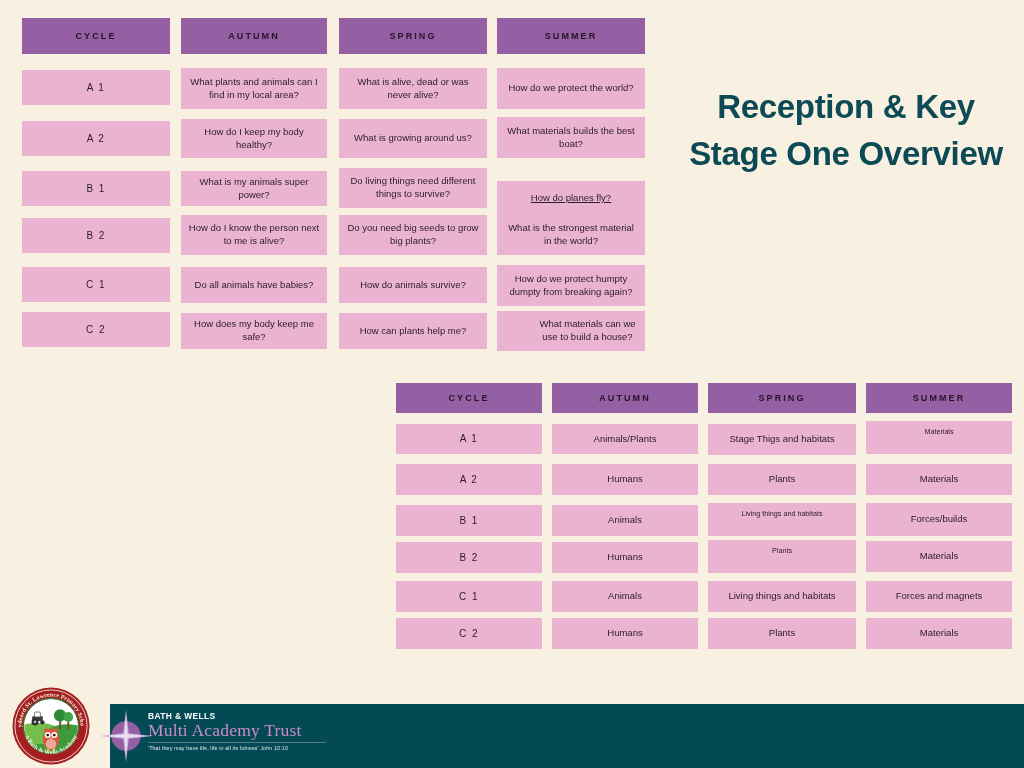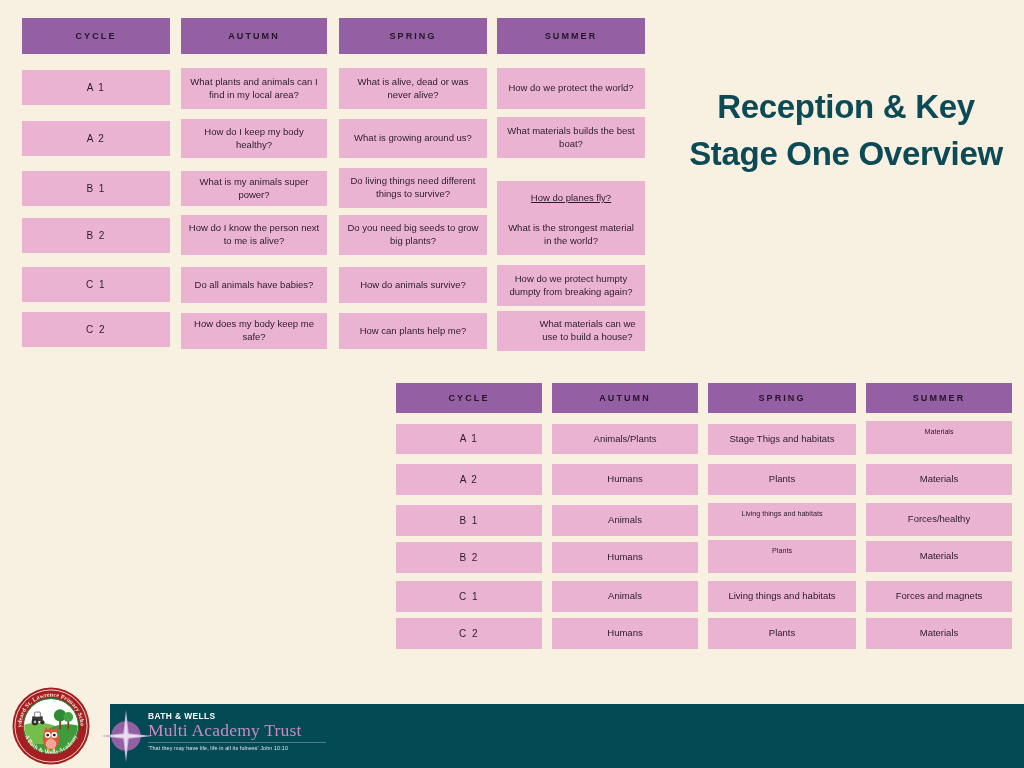--- a/index.html
+++ b/index.html
@@ -174,21 +174,21 @@
   <div class="cell small" style="left:866px; top:421px; width:146px; height:33px;">Materials</div>
 
   <div class="cell cyclelabel" style="left:396px; top:464px; width:146px; height:31px;">A 2</div>
   <div class="cell" style="left:552px; top:464px; width:146px; height:31px;">Humans</div>
   <div class="cell" style="left:708px; top:464px; width:148px; height:31px;">Plants</div>
   <div class="cell" style="left:866px; top:464px; width:146px; height:31px;">Materials</div>
 
   <div class="cell cyclelabel" style="left:396px; top:505px; width:146px; height:31px;">B 1</div>
   <div class="cell" style="left:552px; top:505px; width:146px; height:31px;">Animals</div>
   <div class="cell small" style="left:708px; top:503px; width:148px; height:33px;">Living things and habitats</div>
-  <div class="cell" style="left:866px; top:503px; width:146px; height:33px;">Forces/healthy</div>
+  <div class="cell" style="left:866px; top:503px; width:146px; height:33px;">Forces/builds</div>
 
   <div class="cell cyclelabel" style="left:396px; top:542px; width:146px; height:31px;">B 2</div>
   <div class="cell" style="left:552px; top:542px; width:146px; height:31px;">Humans</div>
   <div class="cell small" style="left:708px; top:540px; width:148px; height:33px;">Plants</div>
   <div class="cell" style="left:866px; top:541px; width:146px; height:31px;">Materials</div>
 
   <div class="cell cyclelabel" style="left:396px; top:581px; width:146px; height:31px;">C 1</div>
   <div class="cell" style="left:552px; top:581px; width:146px; height:31px;">Animals</div>
   <div class="cell" style="left:708px; top:581px; width:148px; height:31px;">Living things and habitats</div>
   <div class="cell" style="left:866px; top:581px; width:146px; height:31px;">Forces and magnets</div>

